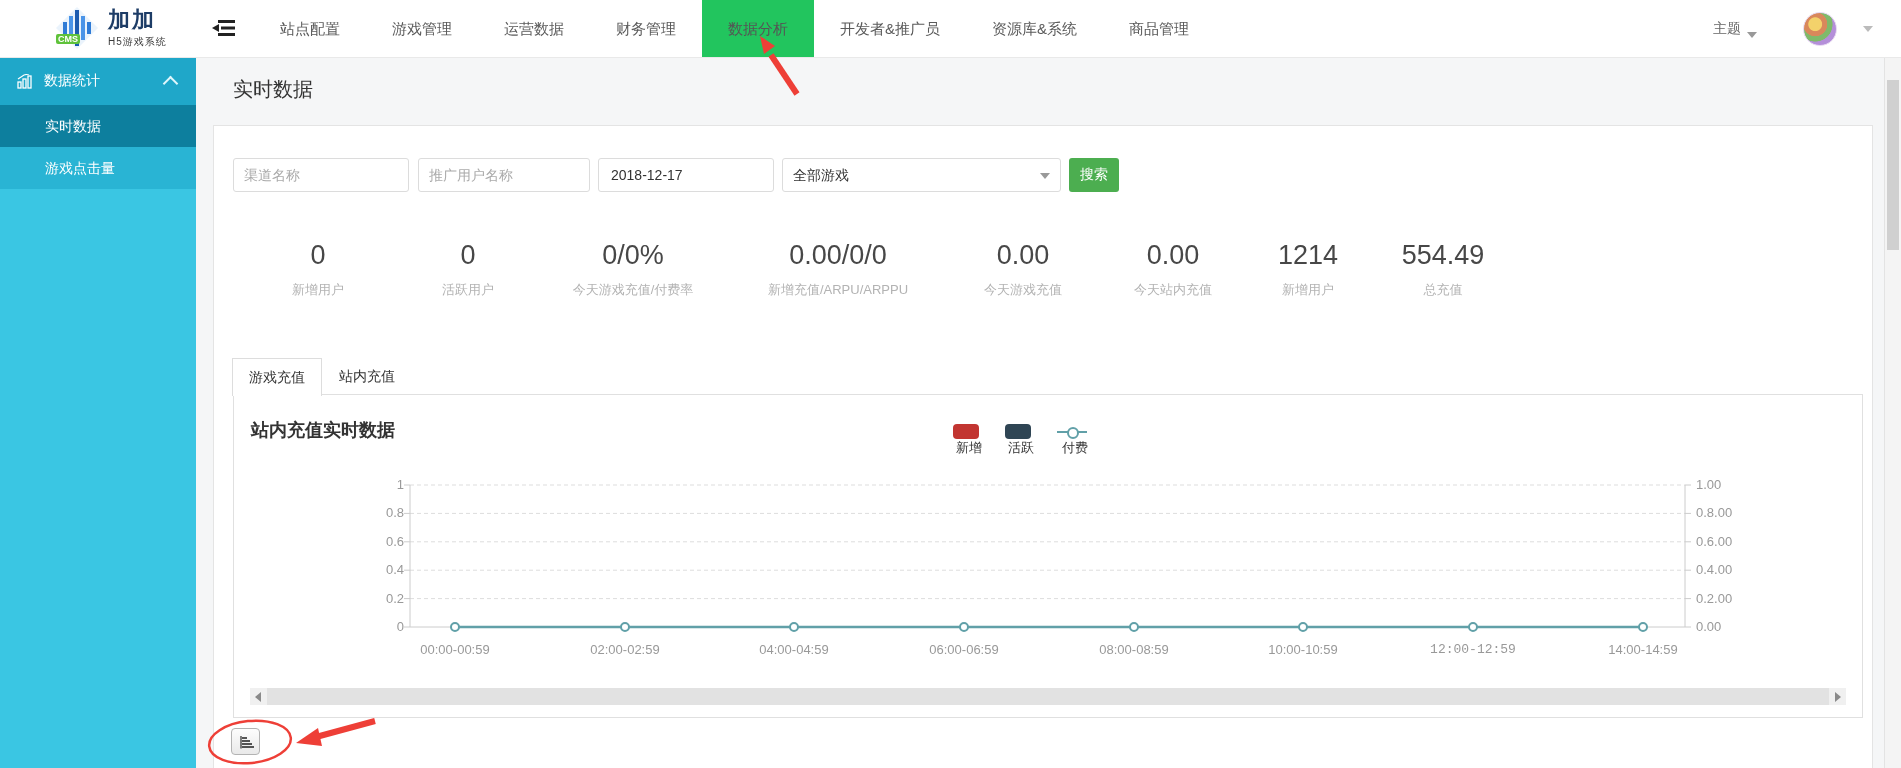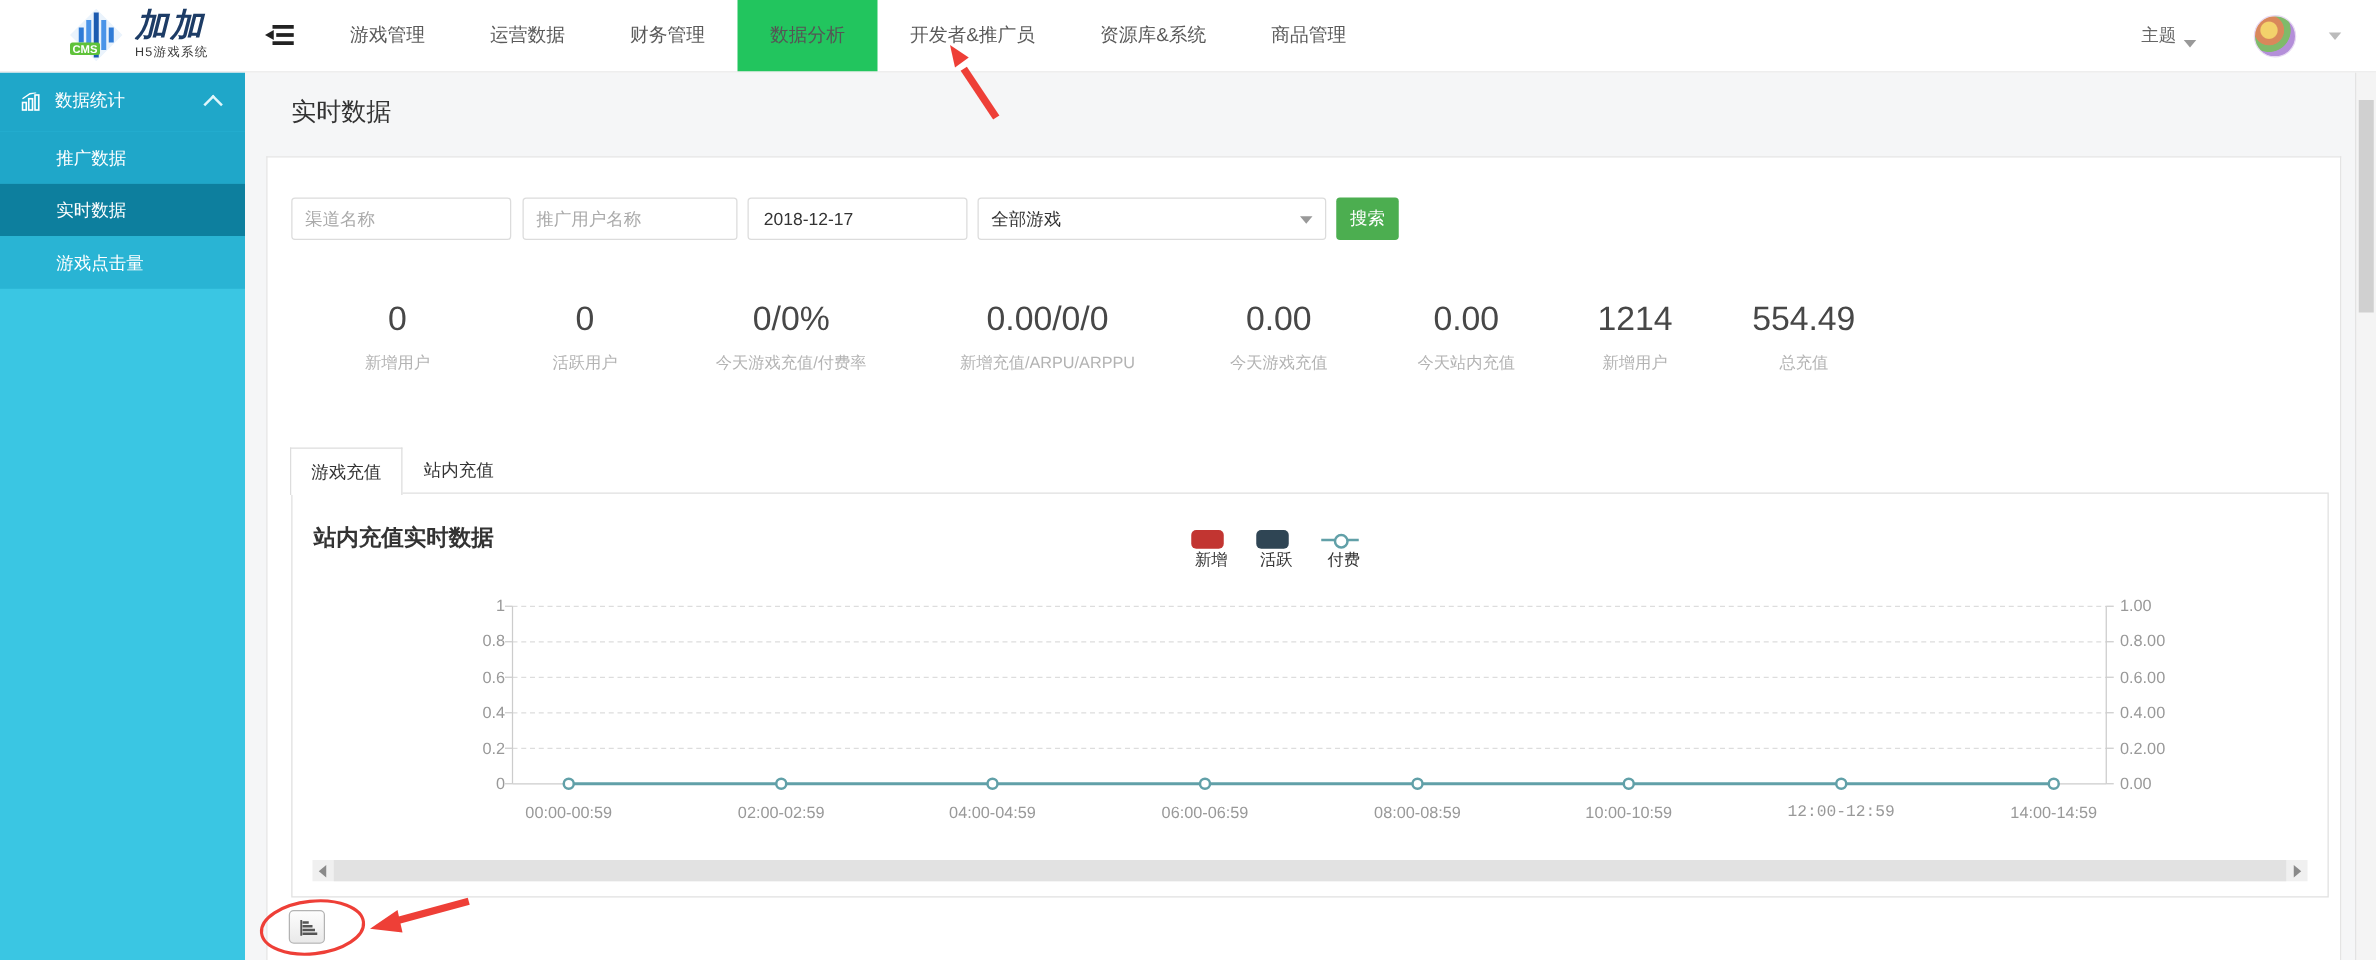--- a/index.html
+++ b/index.html
@@ -4,21 +4,21 @@
 <style>
   html,body{margin:0;padding:0;}
   .page{position:relative;width:1901px;height:768px;background:#fff;overflow:hidden;
         font-family:"Liberation Sans","DejaVu Sans",sans-serif;color:#333;}
   .abs{position:absolute;}
 
   
   .header{position:absolute;left:0;top:0;width:1901px;height:57px;background:#fff;border-bottom:1px solid #e9e9e9;z-index:5;}
   .logo-wrap{position:absolute;left:54px;top:7px;display:flex;align-items:center;}
   .logo-text{margin-left:8px;}
-  .logo-title{font-size:26px;font-weight:bold;color:#1d3c66;line-height:26px;letter-spacing:2px;font-style:italic;}
+  .logo-title{font-size:22px;font-weight:bold;color:#1d3c66;line-height:26px;letter-spacing:2px;}
   .logo-sub{font-size:10px;color:#3a3a3a;letter-spacing:1px;margin-top:2px;}
   .fold-icon{position:absolute;left:212px;top:17px;width:24px;height:22px;cursor:pointer;}
   .nav{position:absolute;left:254px;top:0;height:57px;display:flex;}
   .nav-item{height:57px;line-height:57px;padding:0 26px;font-size:15px;color:#5a5a5a;cursor:pointer;}
   .nav-item.active{background:#22c55e;color:#555;}
   .header-right{position:absolute;right:28px;top:0;height:57px;display:flex;align-items:center;}
   .theme{font-size:14px;color:#666;cursor:pointer;display:flex;align-items:flex-end;margin-right:46px;}
   .caret-down{width:0;height:0;border-left:5px solid transparent;border-right:5px solid transparent;border-top:6px solid #999;margin-left:6px;}
   .avatar{width:32px;height:32px;border-radius:50%;margin-right:26px;cursor:pointer;
           background:radial-gradient(circle at 35% 35%, #f3d26b 0 22%, #d9885b 25% 40%, #7fba6a 42% 58%, #b48fd9 60% 100%);
@@ -118,20 +118,21 @@
     <div class="fold-icon">
       <svg width="24" height="22" viewBox="0 0 24 22">
         <rect x="6" y="3" width="17" height="3" fill="#222"></rect>
         <rect x="9" y="9.5" width="14" height="3" fill="#222"></rect>
         <rect x="6" y="16" width="17" height="3" fill="#222"></rect>
         <polygon points="0,11 7,7 7,15" fill="#222"></polygon>
       </svg>
     </div>
 
     <div class="nav">
+      <div class="nav-item">站点配置</div>
       <div class="nav-item">游戏管理</div>
       <div class="nav-item">运营数据</div>
       <div class="nav-item">财务管理</div>
       <div class="nav-item active">数据分析</div>
       <div class="nav-item">开发者&amp;推广员</div>
       <div class="nav-item">资源库&amp;系统</div>
       <div class="nav-item">商品管理</div>
     </div>
 
     <div class="header-right">
@@ -150,21 +151,20 @@
         <svg width="17" height="15" viewBox="0 0 17 15">
           <rect x="1" y="8" width="3" height="6" fill="none" stroke="#fff" stroke-width="1.3"></rect>
           <rect x="6" y="5" width="3" height="9" fill="none" stroke="#fff" stroke-width="1.3"></rect>
           <rect x="11" y="2" width="3" height="12" fill="none" stroke="#fff" stroke-width="1.3"></rect>
           <polyline points="1,5 7,1 12,0" fill="none" stroke="#fff" stroke-width="1.2"></polyline>
         </svg>
       </span>
       <span class="sec-label">数据统计</span>
       <span class="chev-up"></span>
     </div>
-    <div class="side-item si-1">推广数据</div>
     <div class="side-item si-2">实时数据</div>
     <div class="side-item si-3">游戏点击量</div>
   </div>
 
   <div class="content"></div>
   <div class="page-title">实时数据</div>
   <div class="card"></div>
 
   <input class="f-input" style="left: 233px; top: 158px; width: 176px;" placeholder="渠道名称">
   <input class="f-input" style="left: 418px; top: 158px; width: 172px;" placeholder="推广用户名称">

